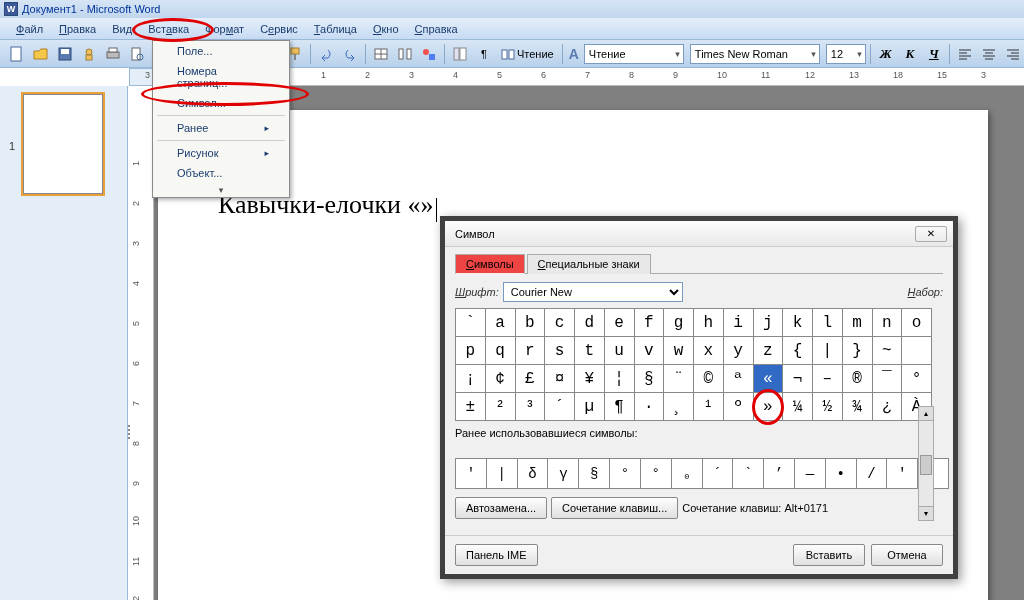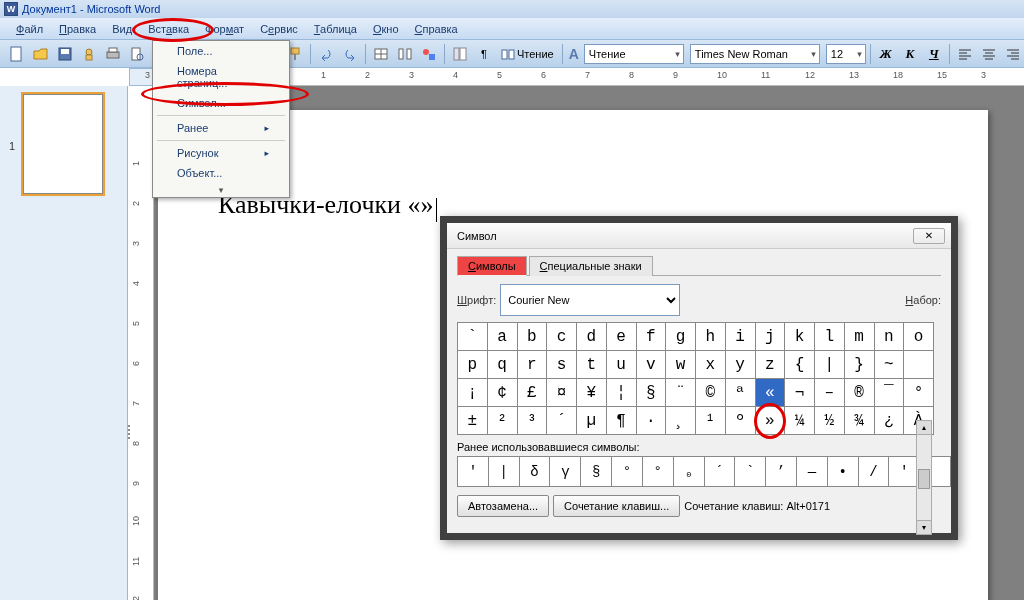--- a/index.html
+++ b/index.html
@@ -41,32 +41,32 @@
 .dropdown { position: absolute; left: 152px; top: 40px; width: 138px; background: #f7f7f4; border: 1px solid #8a8a8a; box-shadow: 2px 2px 4px rgba(0,0,0,0.3); z-index: 50; }
 .dropdown .ditem { padding: 4px 20px 4px 24px; color: #1a3c6e; cursor: default; display: flex; justify-content: space-between; align-items: center; }
 .dropdown .ditem .arrow { font-size: 9px; }
 .dropdown .dsep { height: 1px; background: #ccc; margin: 2px 4px; }
 .dropdown .expand { text-align: center; padding: 2px; color: #555; font-size: 9px; }
 
 
 .oval { position: absolute; border: 3px solid #e00000; border-radius: 50%; pointer-events: none; z-index: 60; }
 
 
-.dialog { position: absolute; left: 440px; top: 216px; width: 518px; background: #f0f0f0; border: 7px solid #404040; box-shadow: 3px 3px 10px rgba(0,0,0,0.4); z-index: 40; }
+.dialog { position: absolute; left: 440px; top: 216px; width: 518px; background: #f0f0f0; border: 5px solid #404040; box-shadow: 3px 3px 10px rgba(0,0,0,0.4); z-index: 40; }
 .dialog-title { height: 26px; display: flex; align-items: center; justify-content: space-between; padding: 0 6px 0 10px; background: linear-gradient(#fdfdfd, #e8e8e8); border-bottom: 1px solid #ccc; }
 .dialog-title .close { width: 32px; height: 16px; border: 1px solid #aaa; border-radius: 2px; display: flex; align-items: center; justify-content: center; font-size: 10px; }
 
 .dialog-body { padding: 6px 10px 10px; }
 .tabs { display: flex; border-bottom: 1px solid #aaa; margin-bottom: 8px; }
 .tab { padding: 3px 10px; border: 1px solid #aaa; border-bottom: none; background: #e8e8e8; margin-right: 2px; position: relative; top: 1px; cursor: default; }
 .tab.active { background: #ef4444; border-bottom: 1px solid #f0f0f0; }
 
 .row { display: flex; align-items: center; margin-bottom: 6px; gap: 4px; }
-.row label { color: #333; }
-.row input[type=text], .row select { height: 32px; border: 1px solid #7a9ac0; background: #fff; padding: 0 3px; font-size: 11px; }
+.row label { color: #333; font-style: italic; }
+.row input[type=text], .row select { height: 20px; border: 1px solid #7a9ac0; background: #fff; padding: 0 3px; font-size: 11px; }
 
 .symgrid { display: grid; grid-template-columns: repeat(16, 1fr); border-top: 1px solid #888; border-left: 1px solid #888; margin-bottom: 6px; width: 477px; }
 .symcell { border-right: 1px solid #888; border-bottom: 1px solid #888; height: 28px; display: flex; align-items: center; justify-content: center; font-family: "Courier New", monospace; font-size: 16px; cursor: default; background: #fff; }
 .symcell.sel { background: #316ac5; color: #fff; }
 .symscroll { width: 16px; position: absolute; right: 9px; top: 98px; height: 115px; background: #e8e8e8; border: 1px solid #aaa; }
 .symscroll .tbn { height: 14px; background: #ddd; border-bottom: 1px solid #aaa; display: flex; align-items: center; justify-content: center; font-size: 8px; }
 .symscroll .bbn { height: 14px; background: #ddd; border-top: 1px solid #aaa; position: absolute; bottom: 0; left: 0; right: 0; display: flex; align-items: center; justify-content: center; font-size: 8px; }
 .symscroll .thumb2 { position: absolute; top: 48px; left: 1px; right: 1px; height: 20px; background: #ccc; border: 1px solid #999; }
 
 .recentgrid { display: grid; grid-template-columns: repeat(16, 1fr); border-top: 1px solid #888; border-left: 1px solid #888; width: 494px; margin-bottom: 8px; }
@@ -434,21 +434,21 @@
           <div class="symcell">¿</div>
           <div class="symcell">À</div>
         </div>
       <div class="symscroll">
         <div class="tbn">▴</div>
         <div class="thumb2"></div>
         <div class="bbn">▾</div>
       </div>
       <div class="oval" style="left:297px;top:81px;width:32px;height:36px;border-width:3px"></div>
     </div>
-    <div style="margin-bottom:3px">Ранее использовавшиеся символы:</div>
+    <div style="margin-bottom:19px">Ранее использовавшиеся символы:</div>
     <div class="recentgrid" id="recentgrid">
         <div class="symcell">′</div>
         <div class="symcell">|</div>
         <div class="symcell">δ</div>
         <div class="symcell">γ</div>
         <div class="symcell">§</div>
         <div class="symcell">°</div>
         <div class="symcell">°</div>
         <div class="symcell">₀</div>
         <div class="symcell">´</div>
@@ -459,13 +459,20 @@
         <div class="symcell">/</div>
         <div class="symcell">′</div>
         <div class="symcell"></div>
       </div>
     <div class="row">
       <button class="dlgbtn">Автозамена...</button>
       <button class="dlgbtn">Сочетание клавиш...</button>
       <span style="margin-left:0">Сочетание клавиш: Alt+0171</span>
     </div>
   </div>
+  <div class="dialog-footer">
+    <button class="dlgbtn">Панель IME</button>
+    <div class="right">
+      <button class="dlgbtn" style="width:72px">Вставить</button>
+      <button class="dlgbtn" style="width:72px">Отмена</button>
+    </div>
+  </div>
 </div>
 
 </body></html>

